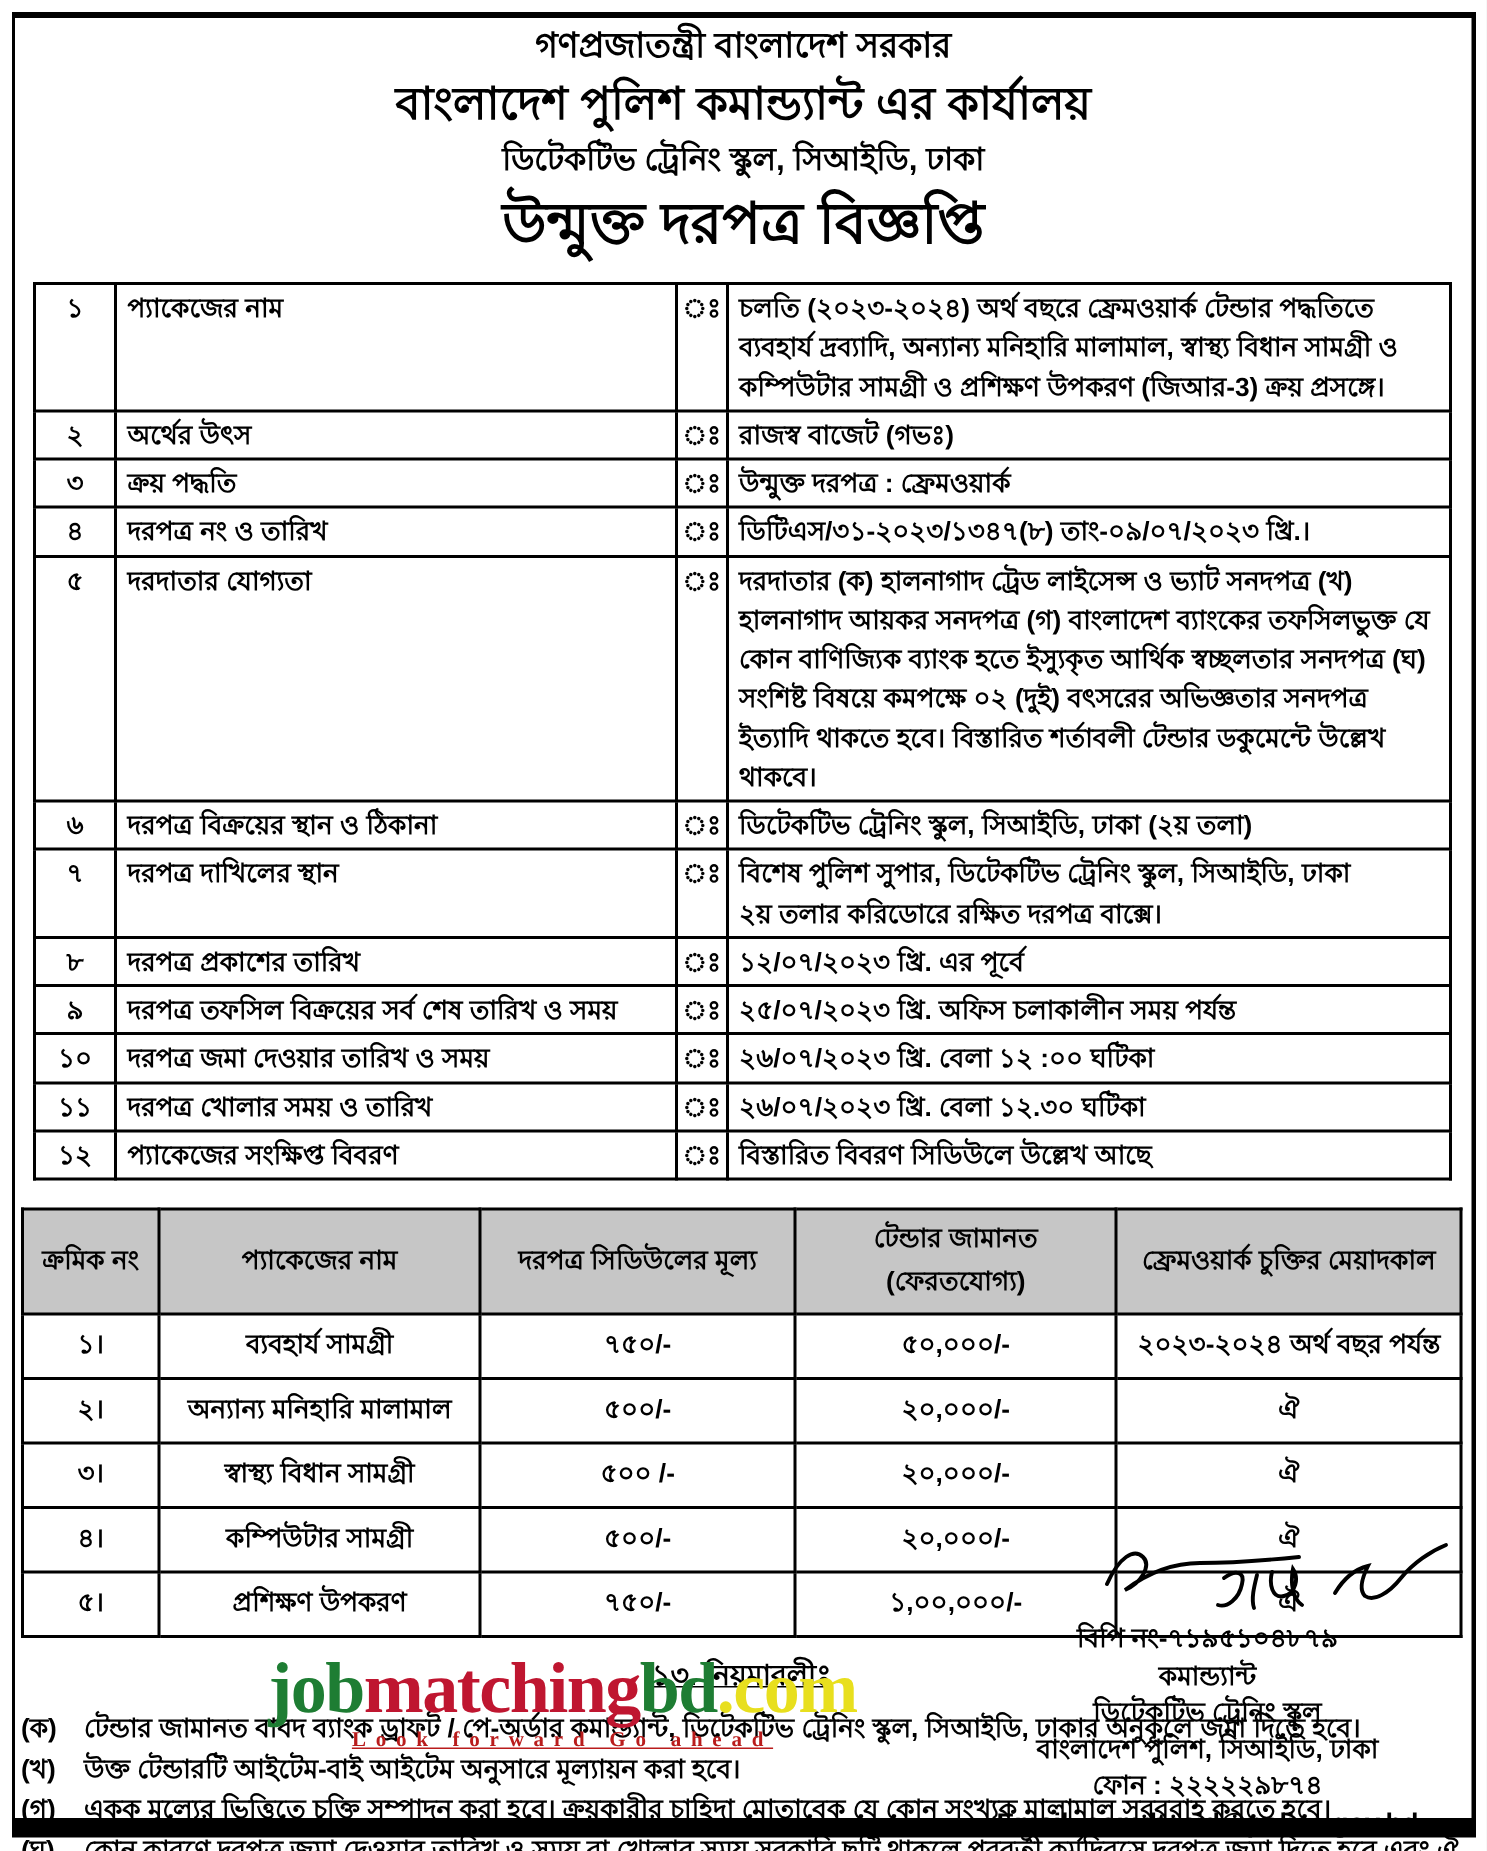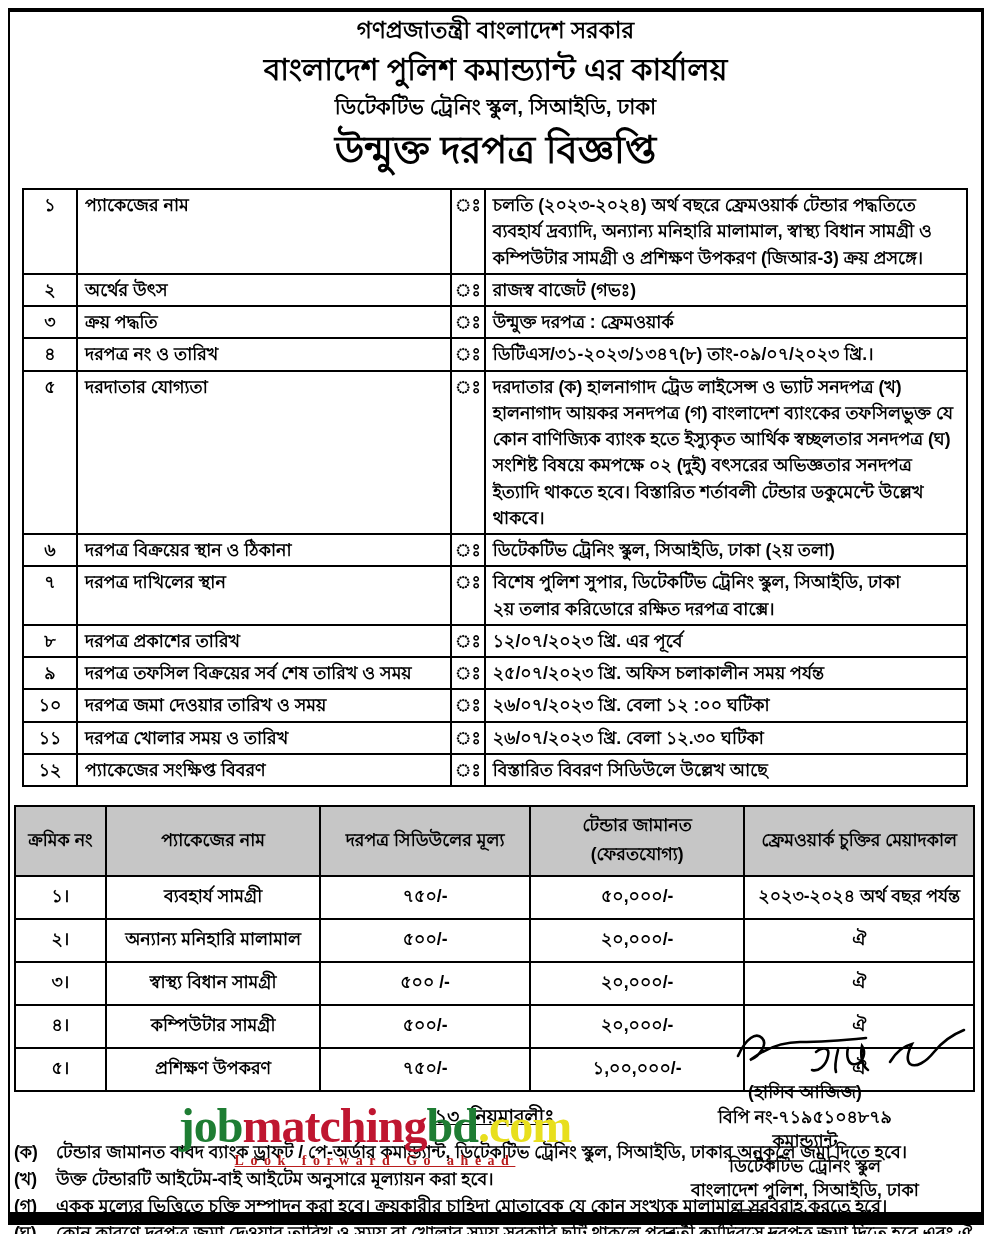--- a/index.html
+++ b/index.html
@@ -217,21 +217,20 @@
   <div class="signature">
     <svg class="sig-scribble" width="250" height="58" viewBox="0 0 250 58">
       <g fill="none" stroke="#000" stroke-width="2.6" stroke-linecap="round">
         <path d="M18,34 C26,16 36,10 42,16 C48,22 40,34 30,38 C46,26 62,20 80,20 C104,20 126,18 146,16"></path>
         <path d="M96,30 C104,24 110,26 108,34 C106,44 98,50 92,48"></path>
         <path d="M118,28 C116,36 114,44 116,50"></path>
         <path d="M128,26 C126,34 128,44 136,42 C144,40 146,30 142,24 C140,34 142,44 148,48"></path>
         <path d="M170,40 C176,30 184,24 192,22 C188,30 186,38 190,42 C196,46 206,40 214,30 C222,20 234,12 244,8"></path>
       </g>
     </svg>
-    <div>(হাসিব আজিজ)</div>
     <div>বিপি নং-৭১৯৫১০৪৮৭৯</div>
     <div>কমান্ড্যান্ট</div>
     <div>ডিটেকটিভ ট্রেনিং স্কুল</div>
     <div>বাংলাদেশ পুলিশ, সিআইডি, ঢাকা</div>
     <div>ফোন : ২২২২২৯৮৭৪</div>
     <div class="sig-email">Email: comdtscid@police.gov.bd</div>
   </div>
 
   <div class="watermark">
     <div class="wm-word">

